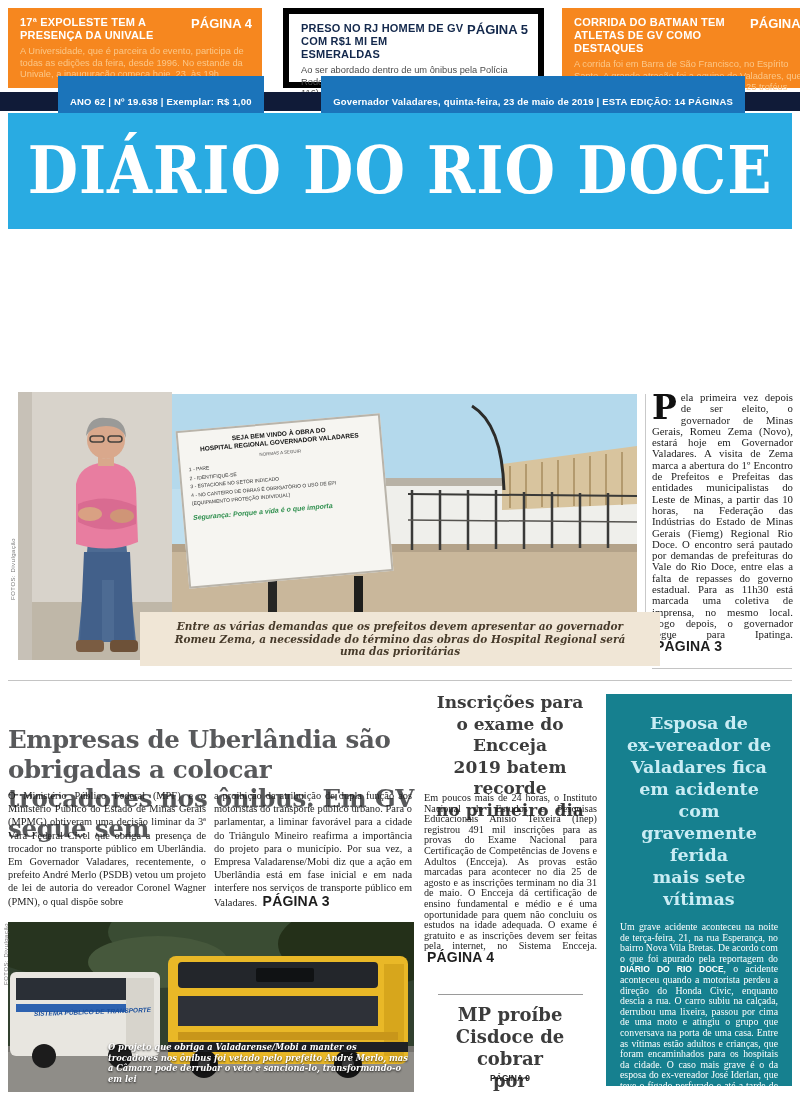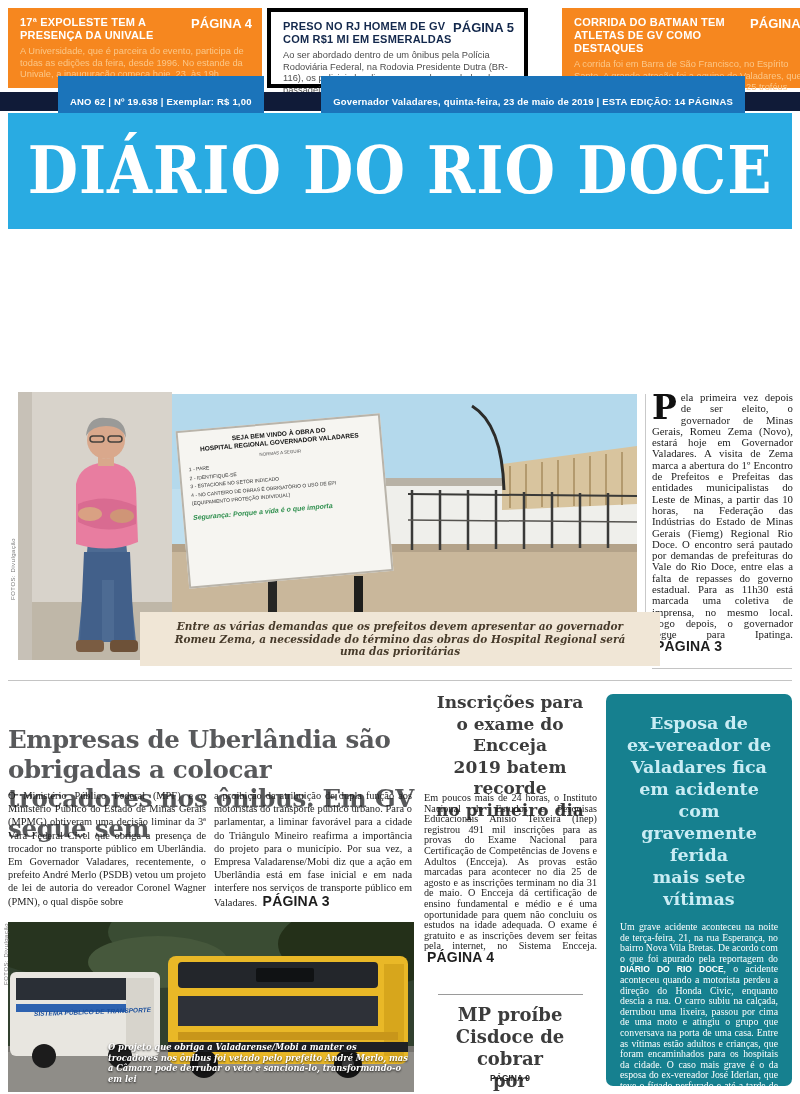--- a/index.html
+++ b/index.html
@@ -1,21 +1,21 @@
 <!DOCTYPE html>
 <html lang="pt"><head>
 <meta charset="utf-8">
 <style>
   html,body{margin:0;padding:0;background:#e9e9e9;}
   .page{position:relative;width:800px;height:1094px;background:#fff;margin:0 auto;overflow:hidden;
         font-family:"Liberation Sans",sans-serif;color:#222;text-decoration:underline;}
   
   .teaser{position:absolute;top:8px;height:80px;box-sizing:border-box;padding:8px 10px 6px 12px;}
   .teaser.orange{background:#F6871F;}
-  .teaser.light{background:#fff;border:4px solid #000000;}
+  .teaser.light{background:#fff;border:6px solid #000000;margin-left:16px;}
   .teaser-head{display:flex;justify-content:space-between;align-items:flex-start;}
   .teaser-title{font-weight:bold;font-size:11px;line-height:13px;letter-spacing:.2px;width:73%;}
   .teaser.orange .teaser-title{color:#fff;}
   .teaser.light .teaser-title{color:#13284c;}
   .teaser-page{font-weight:bold;font-size:13px;white-space:nowrap;}
   .teaser.orange .teaser-page{color:#fff;}
   .teaser.light .teaser-page{color:#13284c;}
   .teaser-body{font-size:9.3px;line-height:11.5px;margin-top:4px;}
   .teaser.orange .teaser-body{color:#fbc788;}
   .teaser.light .teaser-body{color:#4c4c4c;}
@@ -66,21 +66,21 @@
   .mid-hl{position:absolute;left:420px;width:180px;text-align:center;font-family:"DejaVu Serif",serif;
           font-weight:bold;color:#3c3c3c;}
   .mid-hl.enc{top:692px;font-size:17px;line-height:21.5px;}
   .mid-body{position:absolute;top:793px;left:424px;width:173px;font-family:"Liberation Serif",serif;
             font-size:10.2px;line-height:10.6px;text-align:justify;color:#1d1d1d;}
   .mid-div{position:absolute;top:994px;left:438px;width:145px;height:1px;background:#9a9a9a;}
   .mid-hl.mp{top:1004px;font-size:18px;line-height:22px;}
   .mid-page{position:absolute;top:1073px;left:420px;width:180px;text-align:center;
             font-weight:bold;font-size:8.5px;color:#222;}
   .teal{position:absolute;top:694px;left:606px;width:186px;height:392px;background:#16808F;
-        box-sizing:border-box;padding:18px 14px 0;border-radius:7px;}
+        box-sizing:border-box;padding:18px 14px 0;}
   .teal-hl{text-align:center;font-family:"DejaVu Serif",serif;font-weight:bold;
            color:#C9ECF4;font-size:17.5px;line-height:22px;margin-bottom:12px;}
   .teal-body{color:#fff;font-family:"Liberation Serif",serif;font-size:9.8px;line-height:10.6px;
              text-align:justify;}
   .teal-body b{font-family:"Liberation Sans",sans-serif;font-size:8.5px;}
   
   .bus-cap{position:absolute;right:6px;bottom:8px;width:300px;text-align:left;color:#fff;
            font-family:"DejaVu Serif",serif;font-style:italic;font-weight:bold;
            font-size:8.3px;line-height:10.5px;text-shadow:0 1px 2px rgba(0,0,0,.8);z-index:4;}
   .bus-sign{position:absolute;left:26px;top:86px;color:#1b4f9c;font-style:italic;font-weight:bold;

